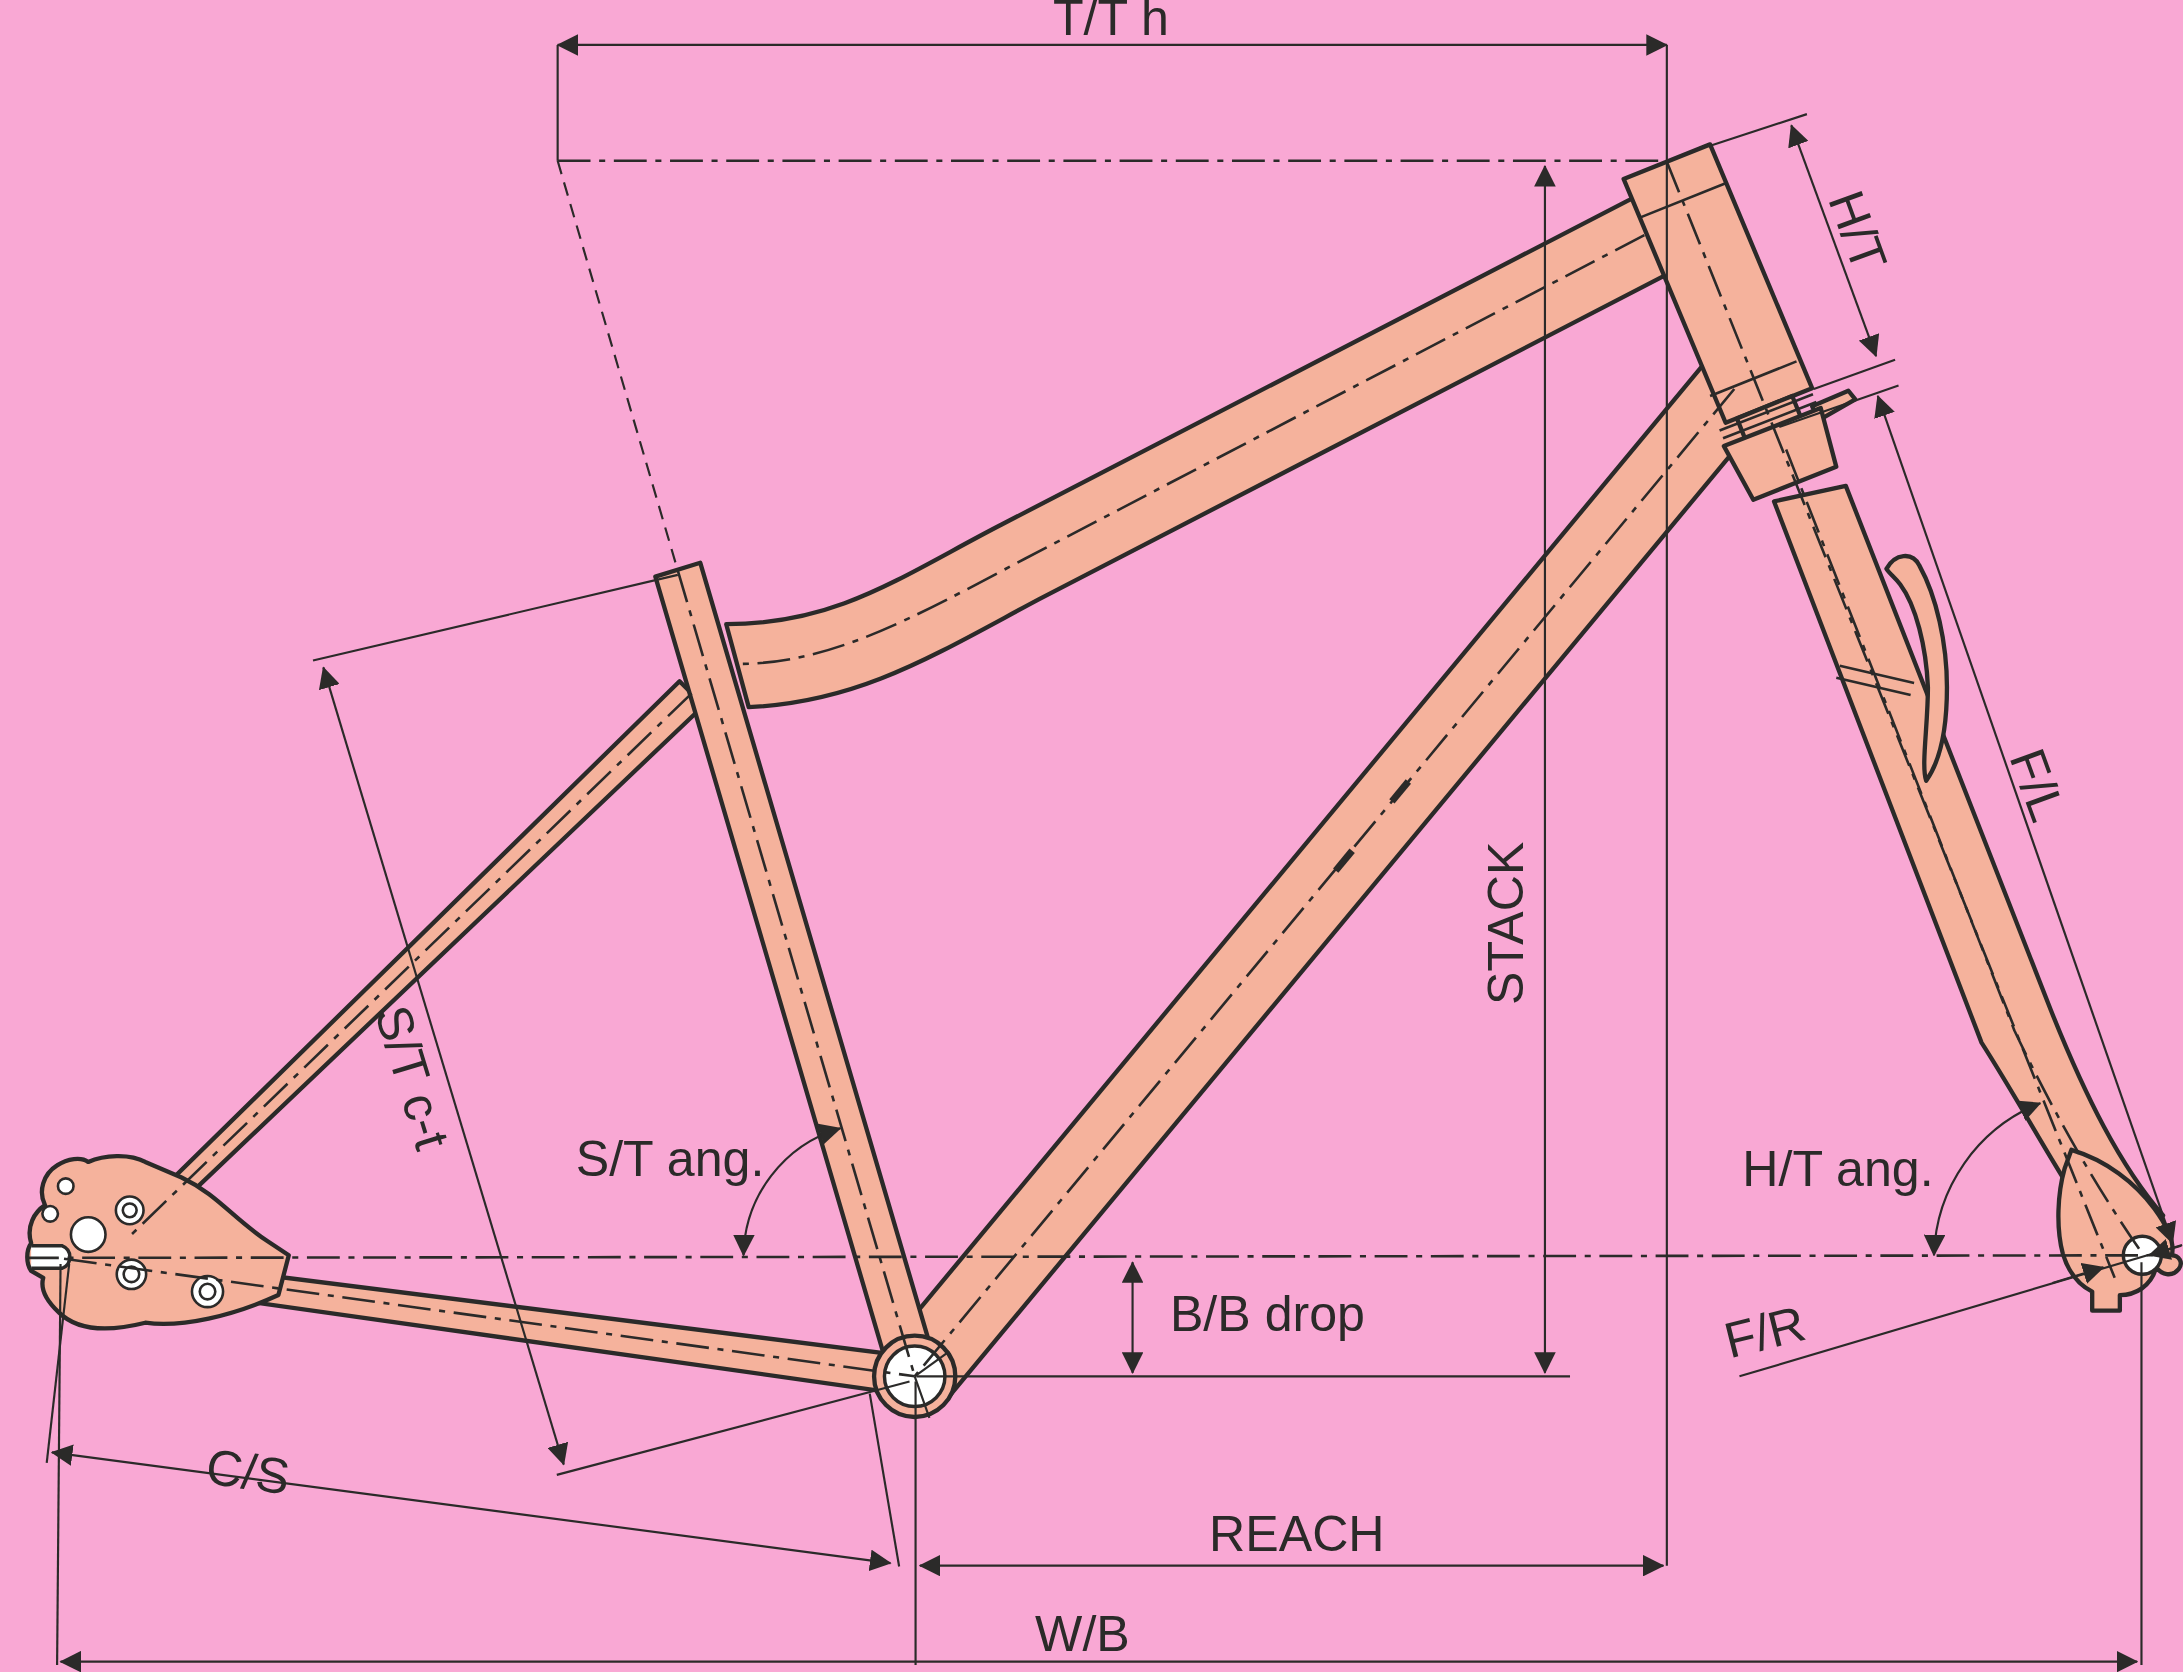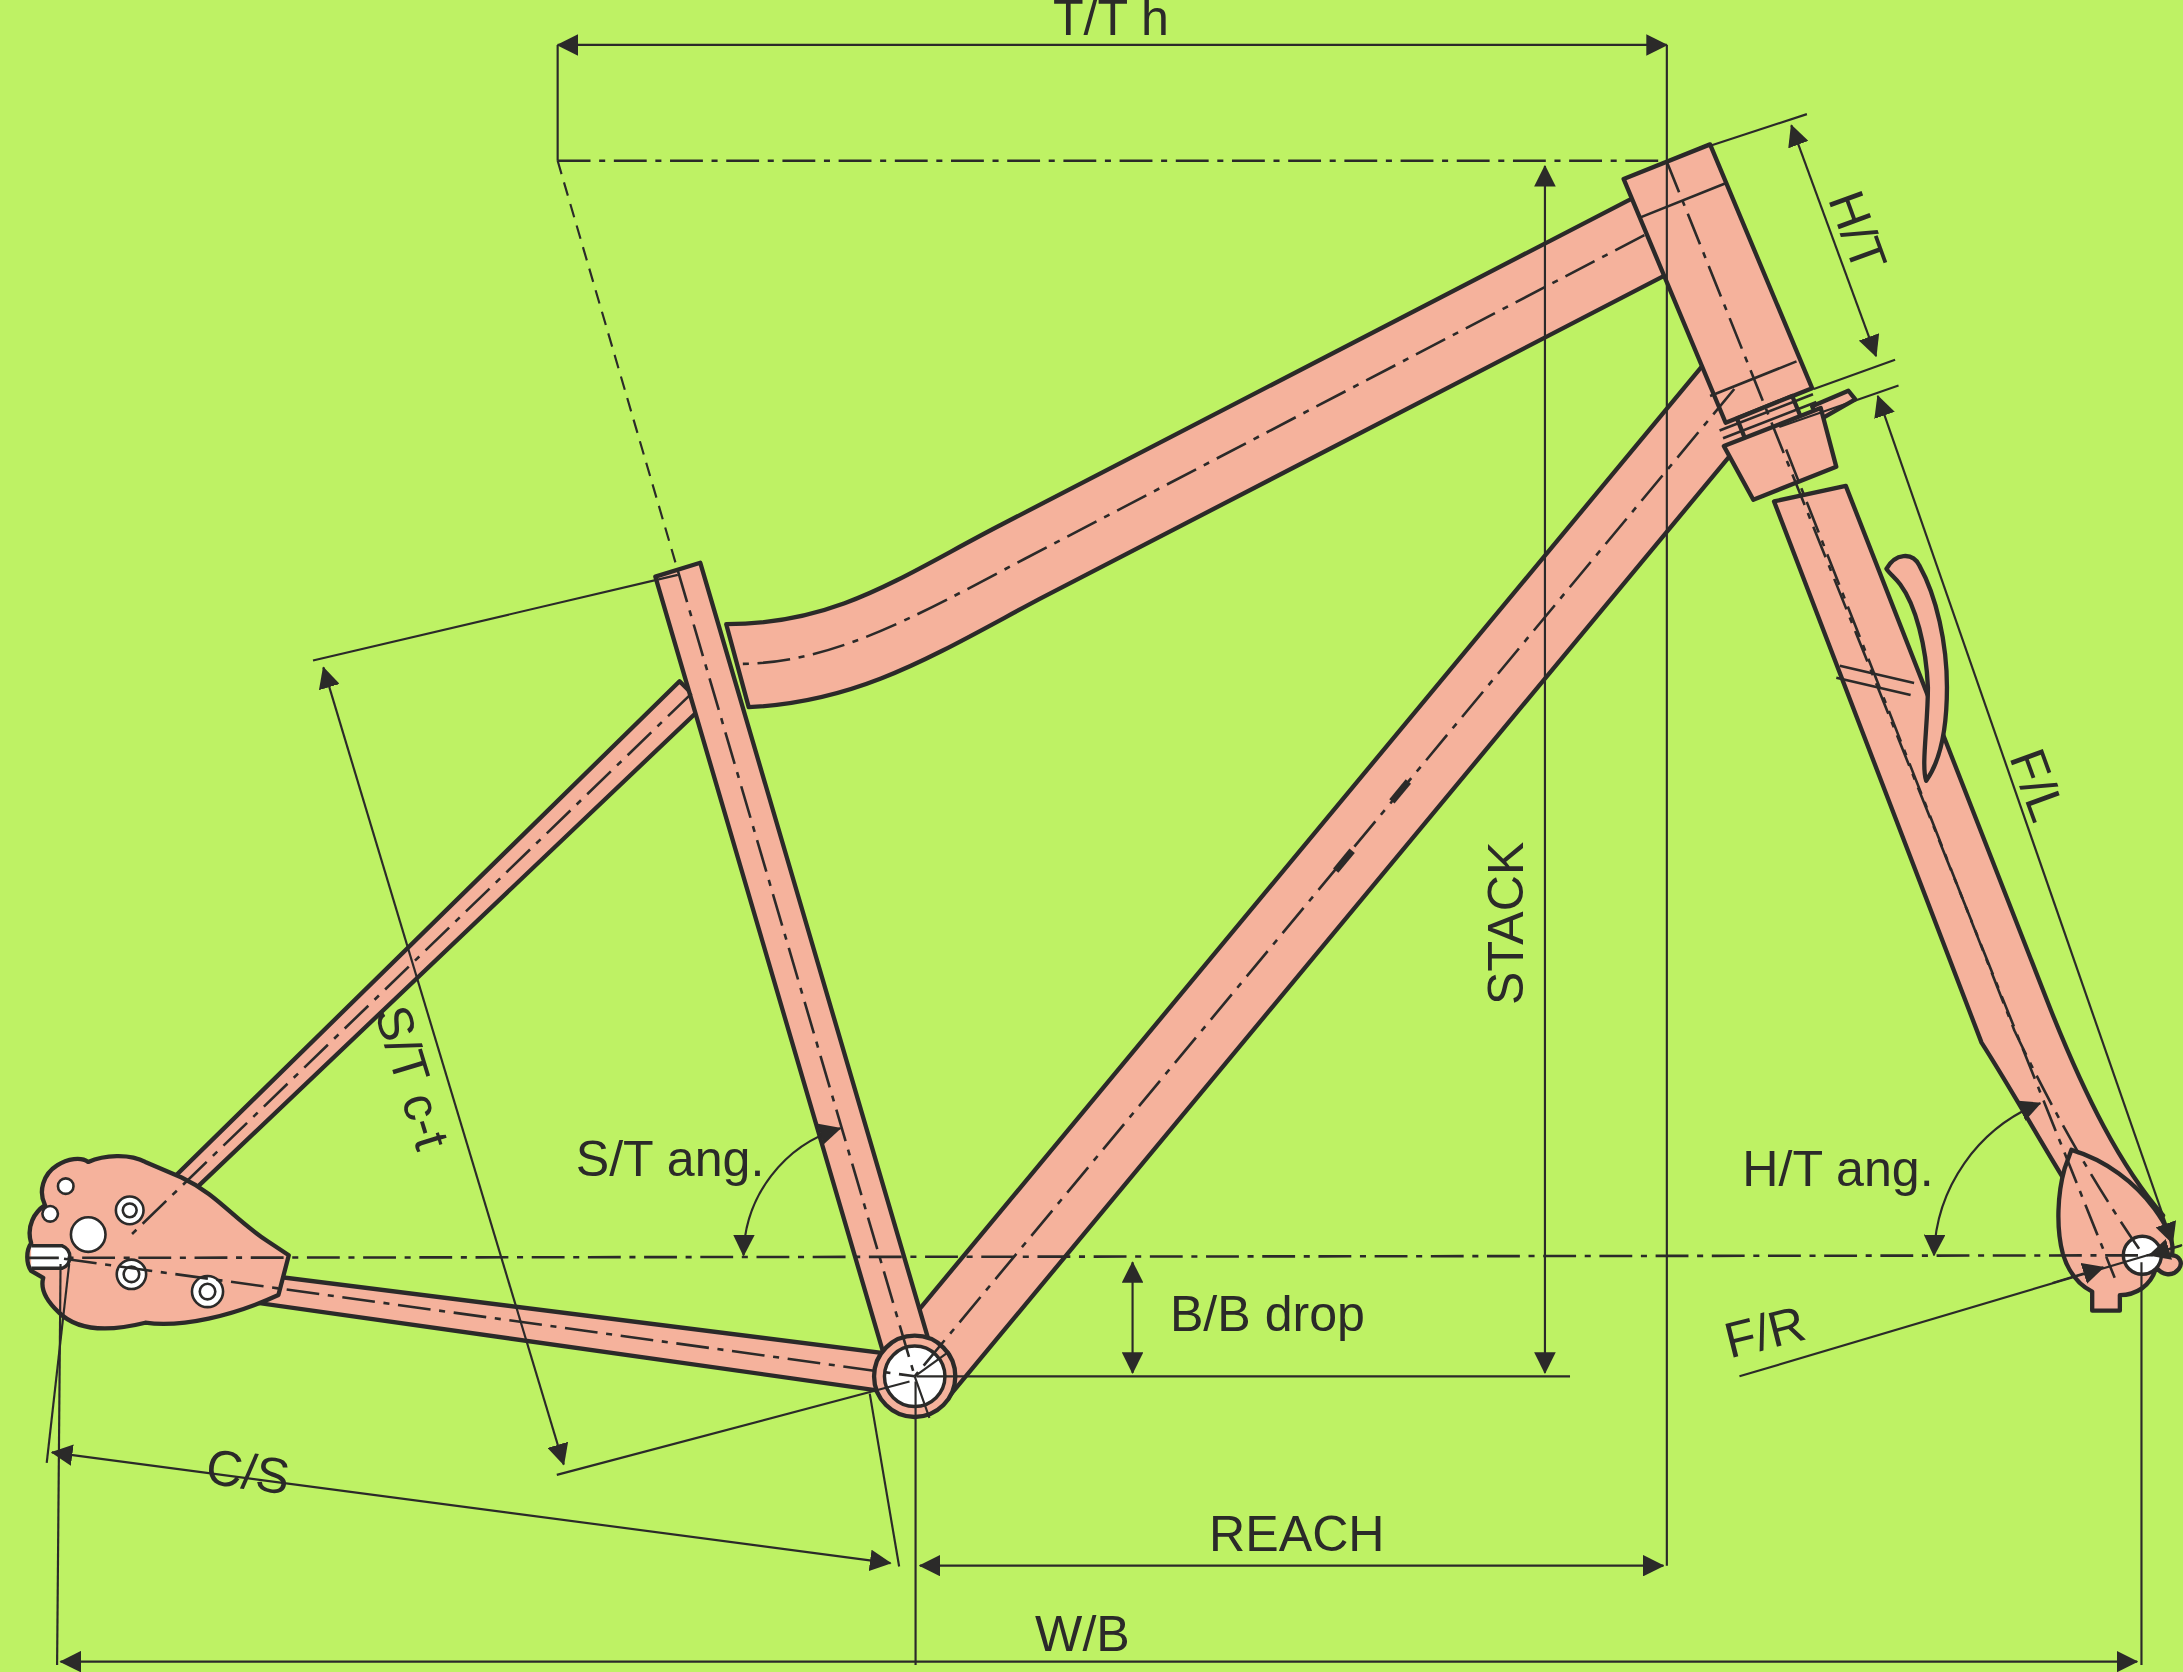--- a/index.html
+++ b/index.html
@@ -1,16 +1,16 @@
 <!DOCTYPE html>
 <html style="font-size:14px"><head>
 <meta charset="utf-8">
 <style>
   html,body{margin:0;padding:0;background:#ffffff;}
-  .stage{width:2183px;height:1672px;position:relative;background:#bef264;overflow:hidden;}
+  .stage{width:2183px;height:1672px;position:relative;background:#f9a8d4;overflow:hidden;}
   svg{display:block;}
   .tube{fill:#f5b29c;stroke:#2b2a29;stroke-width:5;stroke-linejoin:round;}
   .seam{fill:none;stroke:#2b2a29;stroke-width:3;}
   .thin{fill:none;stroke:#2b2a29;stroke-width:2.5;}
   .thick-tick{fill:none;stroke:#2b2a29;stroke-width:8;}
   .cl{fill:none;stroke:#2b2a29;stroke-width:3;stroke-dasharray:38 10 7 10;}
   .dash{fill:none;stroke:#2b2a29;stroke-width:2.5;stroke-dasharray:16 10;}
   .whitefill{fill:#ffffff;stroke:#2b2a29;stroke-width:4;}
   .hole{fill:#ffffff;stroke:#2b2a29;stroke-width:3;}
   .lbl{font-family:"Liberation Sans","DejaVu Sans",sans-serif;font-size:58px;fill:#2b2a29;text-anchor:middle;}

